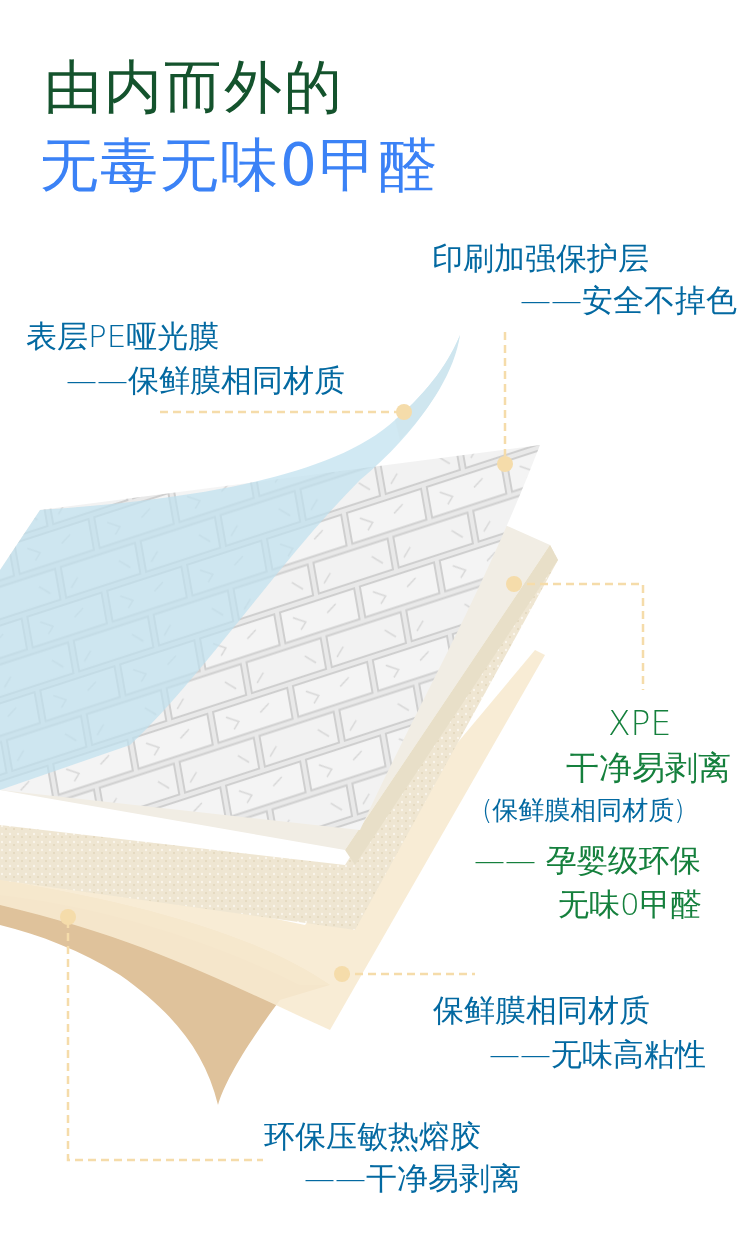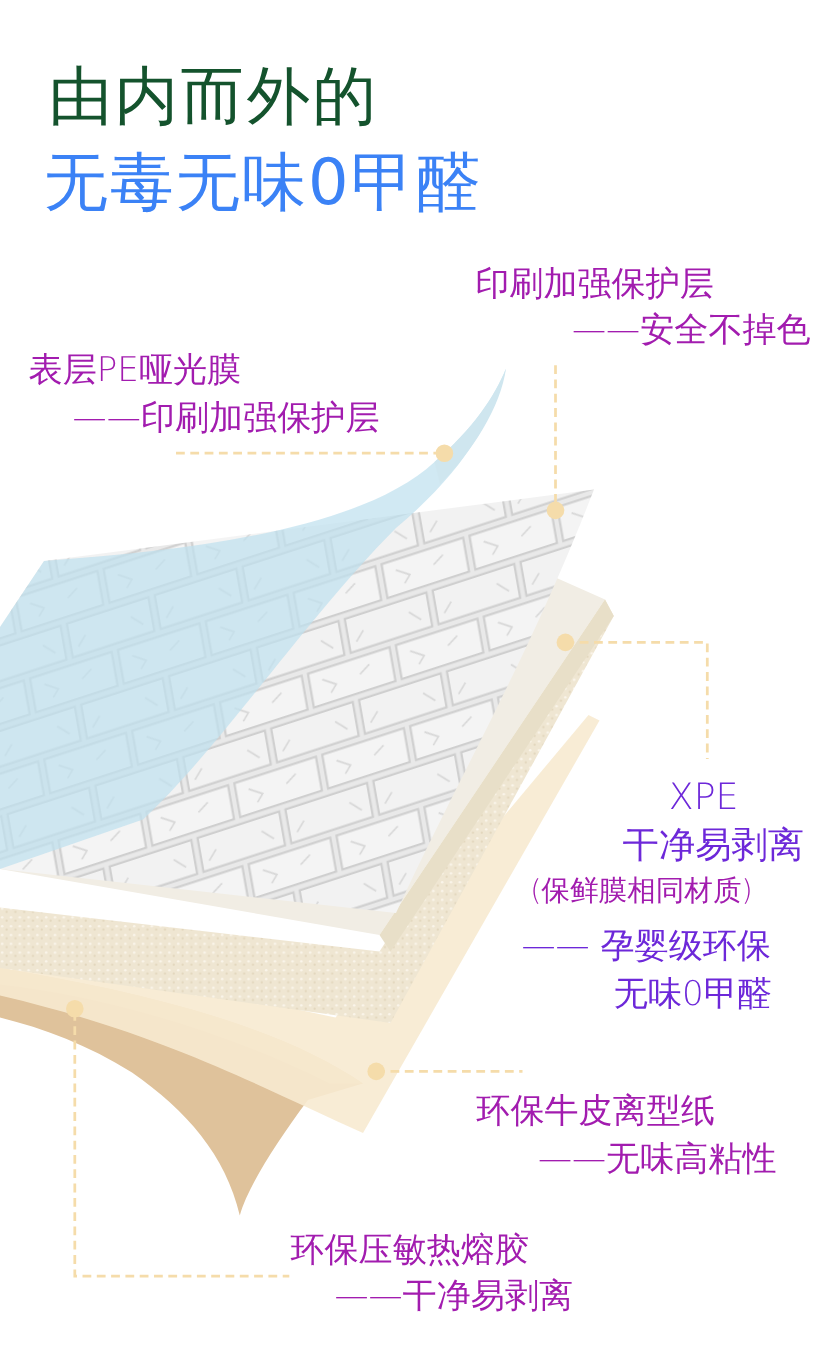--- a/index.html
+++ b/index.html
@@ -1,22 +1,22 @@
 <!DOCTYPE html>
 <html><head>
 <meta charset="utf-8">
 <style>
   html, body { margin: 0; padding: 0; background: #ffffff; }
   body { width: 750px; height: 1234px; position: relative; overflow: hidden;
          font-family: "DejaVu Sans", "Liberation Sans", sans-serif; color: #333333; }
   .abs { position: absolute; white-space: nowrap; }
   .title1 { left: 44px; top: 54px; font-size: 58px; line-height: 66px; color: #14532d; letter-spacing: 2px; font-weight: 300; }
   .title2 { left: 40px; top: 132px; font-size: 58px; line-height: 66px; color: #3b82f6; letter-spacing: 2px; }
-  .lbl { font-size: 31px; line-height: 44px; color: #a21caf; font-weight: 300; }
-  .red { color: #6d28d9; }
+  .lbl { font-size: 31px; line-height: 44px; color: #0369a1; font-weight: 300; }
+  .red { color: #15803d; }
   .illus { position: absolute; left: 0; top: 0; width: 750px; height: 1234px; }
 </style>
 </head>
 <body>
 
 <svg class="illus" viewBox="0 0 750 1234" xmlns="http://www.w3.org/2000/svg">
   <defs>
     <pattern id="brick" patternUnits="userSpaceOnUse" width="84" height="74" patternTransform="rotate(-18) skewX(-8)">
       <rect width="84" height="74" fill="#e9e9e9"></rect>
       <rect x="3" y="3" width="78" height="31" fill="#f4f4f4" stroke="#cfcfcf" stroke-width="2"></rect>
@@ -62,25 +62,25 @@
   </g>
 </svg>
 
 <div class="abs title1">由内而外的</div>
 <div class="abs title2">无毒无味0甲醛</div>
 
 <div class="abs lbl" style="left:432px; top:236px;">印刷加强保护层</div>
 <div class="abs lbl" style="left:472px; top:278px;margin-left:48px;">——安全不掉色</div>
 
 <div class="abs lbl" style="left:26px; top:314px;">表层PE哑光膜</div>
-<div class="abs lbl" style="left:66px; top:358px;">——印刷加强保护层</div>
+<div class="abs lbl" style="left:66px; top:358px;">——保鲜膜相同材质</div>
 
 <div class="abs lbl red" style="left:608px; top:702px; font-size:33px;">XPE</div>
 <div class="abs lbl red" style="left:566px; top:746px; font-size:33px;">干净易剥离</div>
 <div class="abs lbl" style="left:482px; top:788px; font-size:26px;">(保鲜膜相同材质)</div>
 <div class="abs lbl red" style="left:474px; top:838px;">—— 孕婴级环保</div>
 <div class="abs lbl red" style="left:558px; top:882px;">无味0甲醛</div>
 
-<div class="abs lbl" style="left:433px; top:988px;">环保牛皮离型纸</div>
+<div class="abs lbl" style="left:433px; top:988px;">保鲜膜相同材质</div>
 <div class="abs lbl" style="left:474px; top:1032px;margin-left:15px;">——无味高粘性</div>
 
 <div class="abs lbl" style="left:264px; top:1114px;">环保压敏热熔胶</div>
 <div class="abs lbl" style="left:304px; top:1156px;">——干净易剥离</div>
 
 </body></html>

